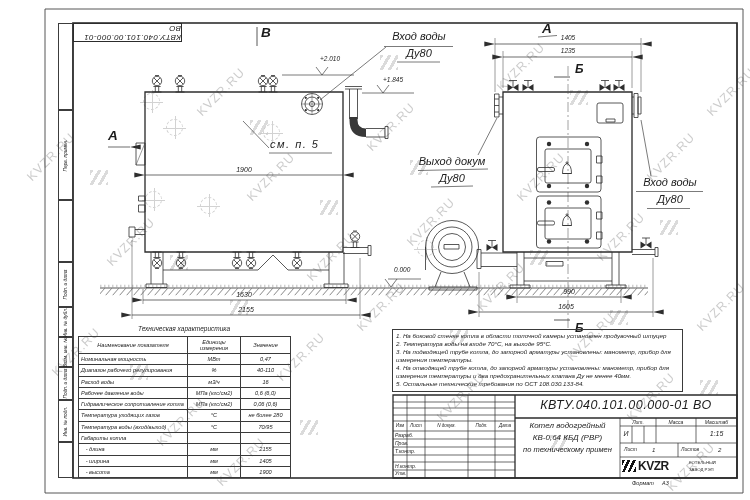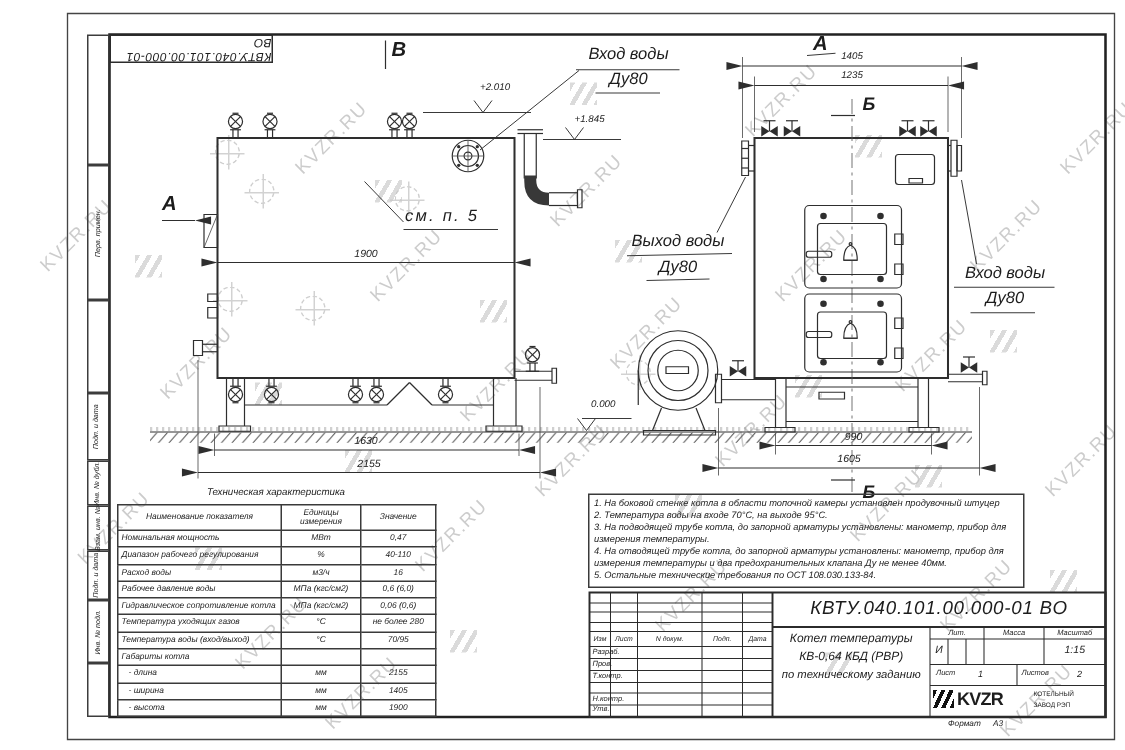--- a/index.html
+++ b/index.html
@@ -417,31 +417,31 @@
     <span class="lbl dim c" style="left:214px;top:291px;width:60px">1630</span>
     <span class="lbl dim c" style="left:216px;top:306px;width:60px">2155</span>
 
     <span class="lbl view" style="left:542px;top:22px">А</span>
     <span class="lbl sec" style="left:575px;top:63px">Б</span>
     <span class="lbl sec" style="left:575px;top:322px">Б</span>
     <span class="lbl dim c" style="left:548px;top:34.5px;width:40px;font-size:6.5px">1405</span>
     <span class="lbl dim c" style="left:548px;top:48px;width:40px;font-size:6.5px">1235</span>
     <span class="lbl dim c" style="left:539px;top:288px;width:60px">990</span>
     <span class="lbl dim c" style="left:536px;top:303px;width:60px">1605</span>
-    <span class="lbl big c" style="left:416px;top:156px;width:72px">Выход воды</span>
+    <span class="lbl big c" style="left:416px;top:156px;width:72px">Выход докум</span>
     <span class="lbl big c" style="left:416px;top:173px;width:72px">Ду80</span>
     <span class="lbl big c" style="left:634px;top:177px;width:72px">Вход воды</span>
     <span class="lbl big c" style="left:634px;top:194px;width:72px">Ду80</span>
 
     <span class="lbl c" style="left:104px;top:325.5px;width:160px;font-size:6.5px">Техническая характеристика</span>
 
     <span class="lbl c" style="left:515px;top:399px;width:222px;font-size:12.5px;letter-spacing:.5px">КВТУ.040.101.00.000-01 ВО</span>
-    <span class="lbl c" style="left:515px;top:422px;width:105px;font-size:8px">Котел температуры</span>
+    <span class="lbl c" style="left:515px;top:422px;width:105px;font-size:8px">Котел водогрейный</span>
     <span class="lbl c" style="left:515px;top:434px;width:105px;font-size:8px">КВ-0,64 КБД (РВР)</span>
-    <span class="lbl c" style="left:515px;top:446px;width:105px;font-size:7.5px">по техническому заданию</span>
+    <span class="lbl c" style="left:515px;top:446px;width:105px;font-size:7.5px">по техническому примен</span>
     <span class="lbl c" style="left:393px;top:423.5px;width:14px;font-size:4.6px">Изм</span>
     <span class="lbl c" style="left:407px;top:423.5px;width:18px;font-size:4.6px">Лист</span>
     <span class="lbl c" style="left:425px;top:423.5px;width:43px;font-size:4.6px">N докум.</span>
     <span class="lbl c" style="left:468px;top:423.5px;width:27px;font-size:4.6px">Подп.</span>
     <span class="lbl c" style="left:495px;top:423.5px;width:20px;font-size:4.6px">Дата</span>
     <span class="lbl" style="left:395px;top:432.5px;font-size:5px">Разраб.</span>
     <span class="lbl" style="left:395px;top:440.5px;font-size:5px">Пров.</span>
     <span class="lbl" style="left:395px;top:448.5px;font-size:5px">Т.контр.</span>
     <span class="lbl" style="left:395px;top:463.5px;font-size:5px">Н.контр.</span>
     <span class="lbl" style="left:395px;top:471px;font-size:5px">Утв.</span>

